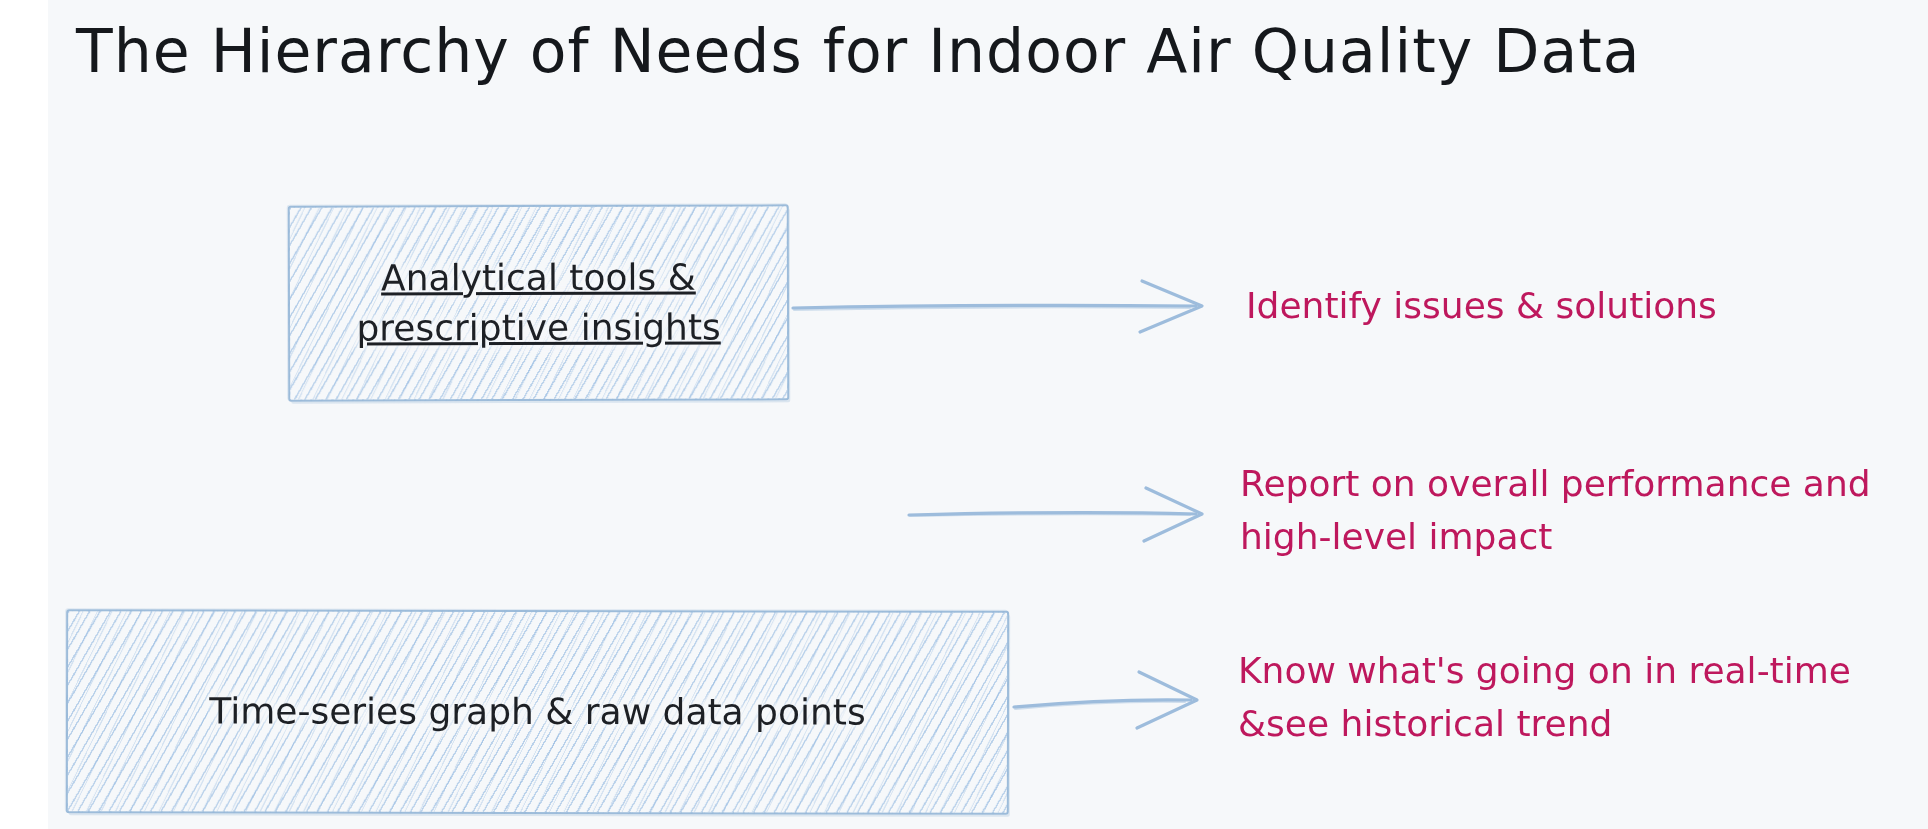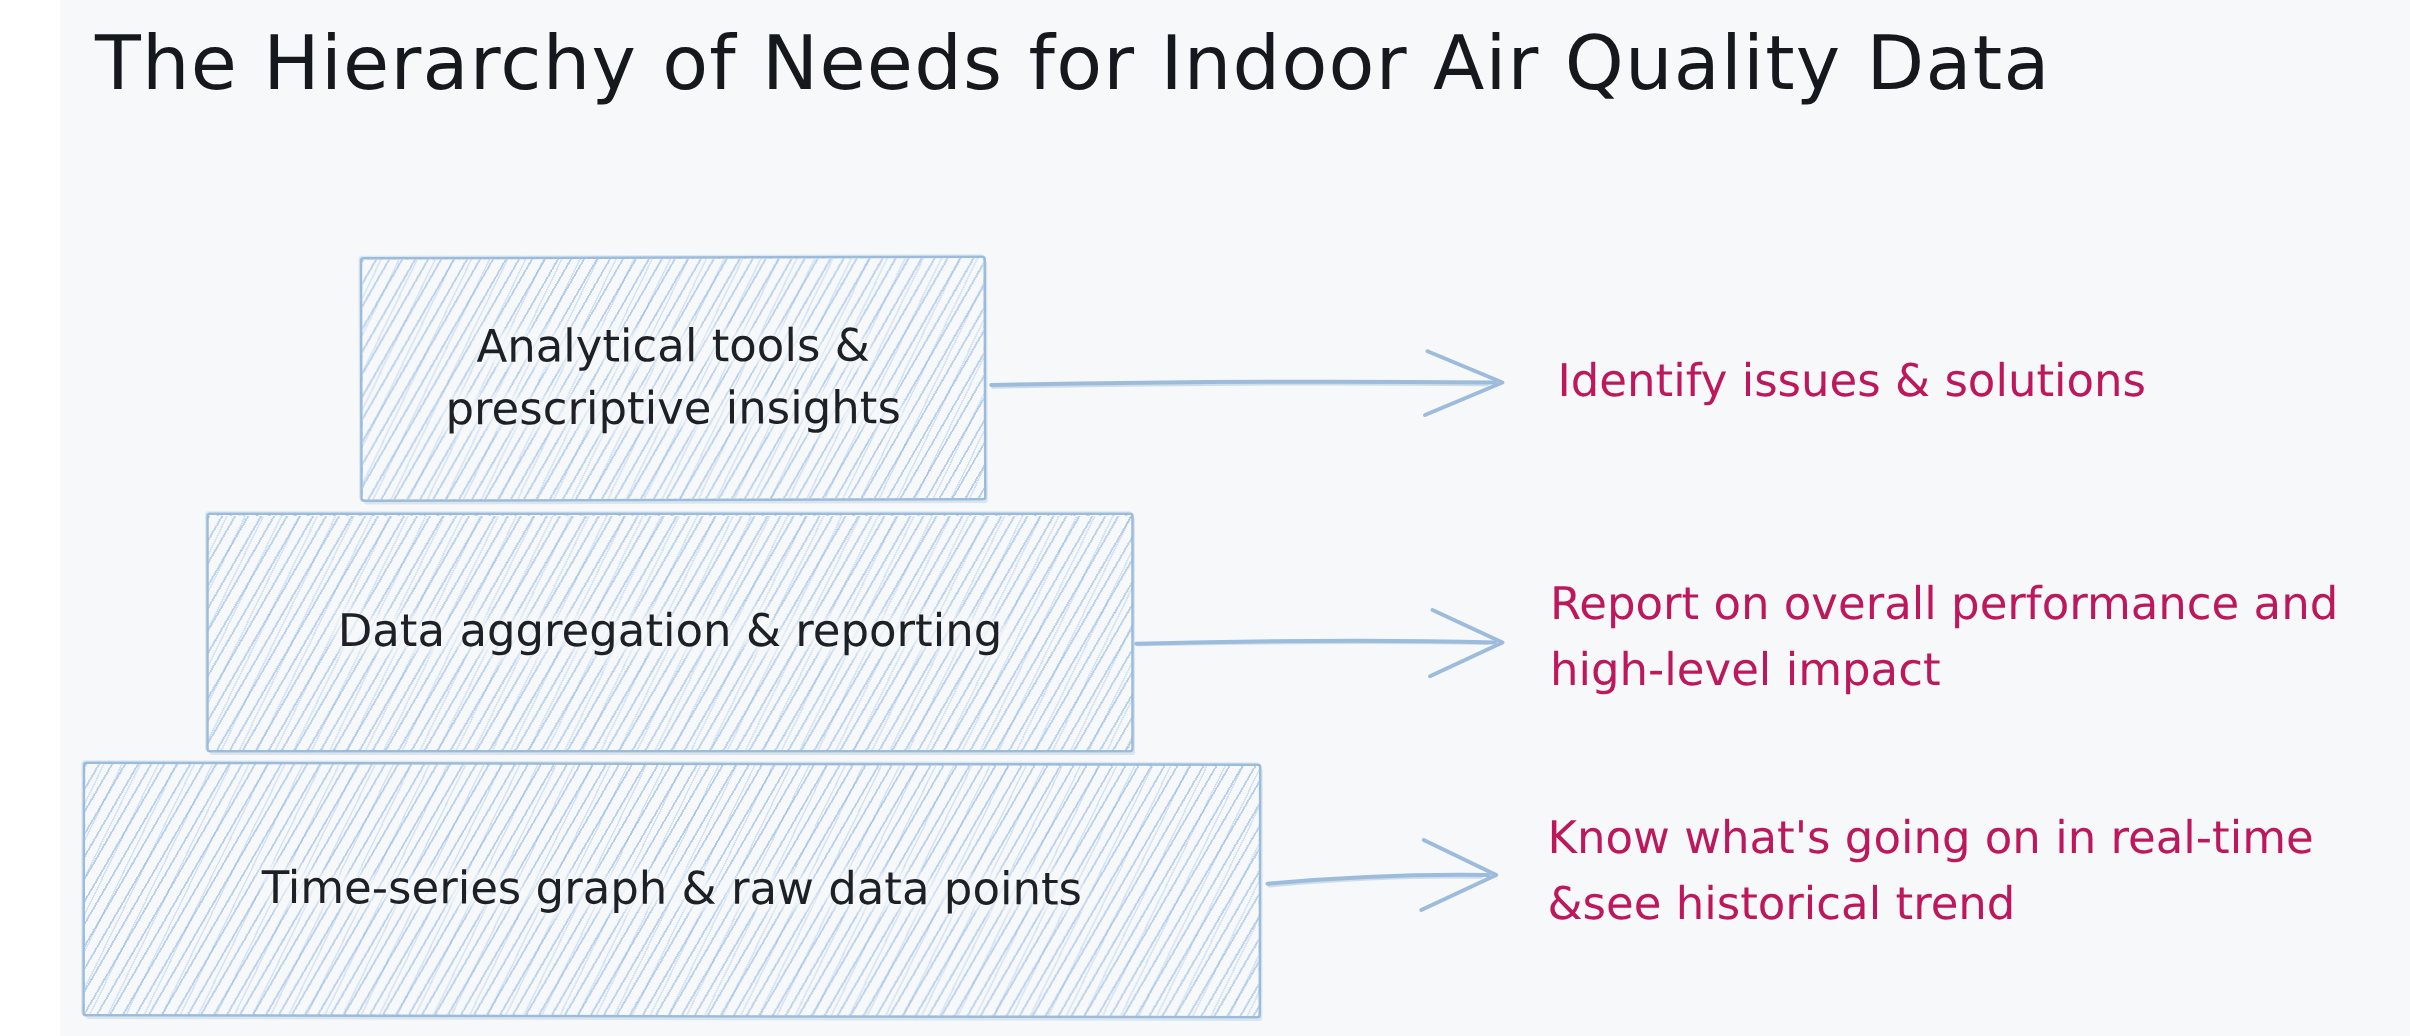--- a/index.html
+++ b/index.html
@@ -44,21 +44,21 @@
     display:flex;align-items:center;justify-content:center;
     text-align:center;
   }
   .pbox .label{
     font-size:36px;line-height:1.4;color:#1d2025;
     text-shadow:
       -6px 0 8px #f6f8fa, 6px 0 8px #f6f8fa,
       0 -6px 8px #f6f8fa, 0 6px 8px #f6f8fa;
   }
   .box-top   {left:240px;top:205px;width:497px;height:192px;transform:rotate(-0.15deg);}
-  .box-top .label{max-width:440px;}
+  .box-top .label{max-width:440px;text-decoration:underline;}
   .box-mid   {left:117px;top:410px;width:738px;height:188px;}
   .box-bottom{left:18px; top:610px;width:939px;height:200px;transform:rotate(0.1deg);}
   
   .arrow{position:absolute;}
   .arrow path{
     stroke:#9dbcdc;stroke-width:3.2;fill:none;
     stroke-linecap:round;stroke-linejoin:round;
   }
   .arrow path.echo{stroke-width:2;opacity:.45;}
   .arrow-1{left:742px;top:272px;}
@@ -77,23 +77,20 @@
 <body>
 
 <div class="canvas">
 
   <h1 class="title"><span>The Hierarchy of Needs for </span><span class="hl">Indoor Air Quality Data</span></h1>
 
   <div class="pbox box-top">
     <div class="label">Analytical tools &amp; prescriptive insights</div>
   </div>
 
-  <div class="pbox box-mid">
-    <div class="label">Data aggregation &amp; reporting</div>
-  </div>
 
   <div class="pbox box-bottom">
     <div class="label">Time-series graph &amp; raw data points</div>
   </div>
 
   <svg class="arrow arrow-1" width="430" height="70" viewBox="0 0 430 70">
     <path class="echo" d="M4 38 C 150 35, 300 35, 400 36"></path>
     <path d="M3 36 C 150 33, 300 33, 406 34"></path>
     <path d="M352 9 L 412 34 L 350 60"></path>
   </svg>

